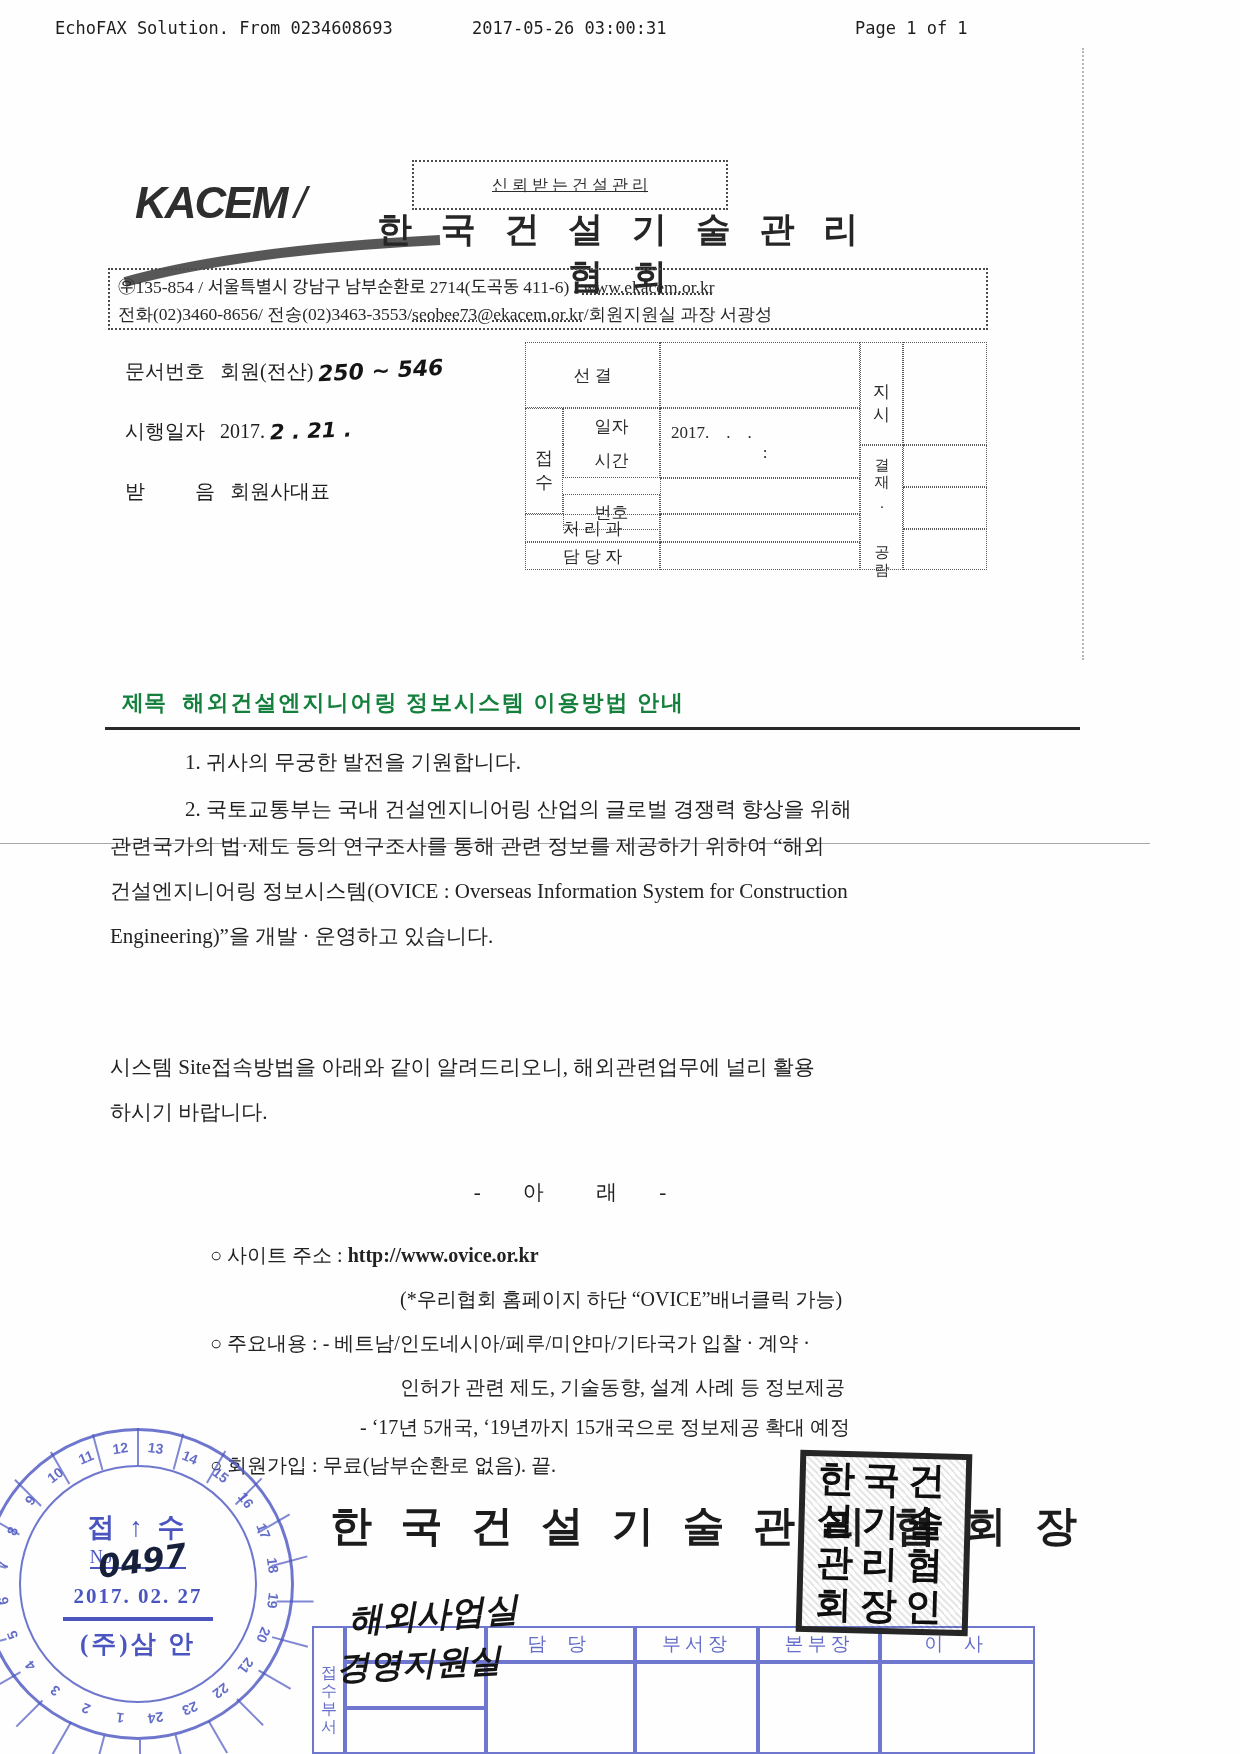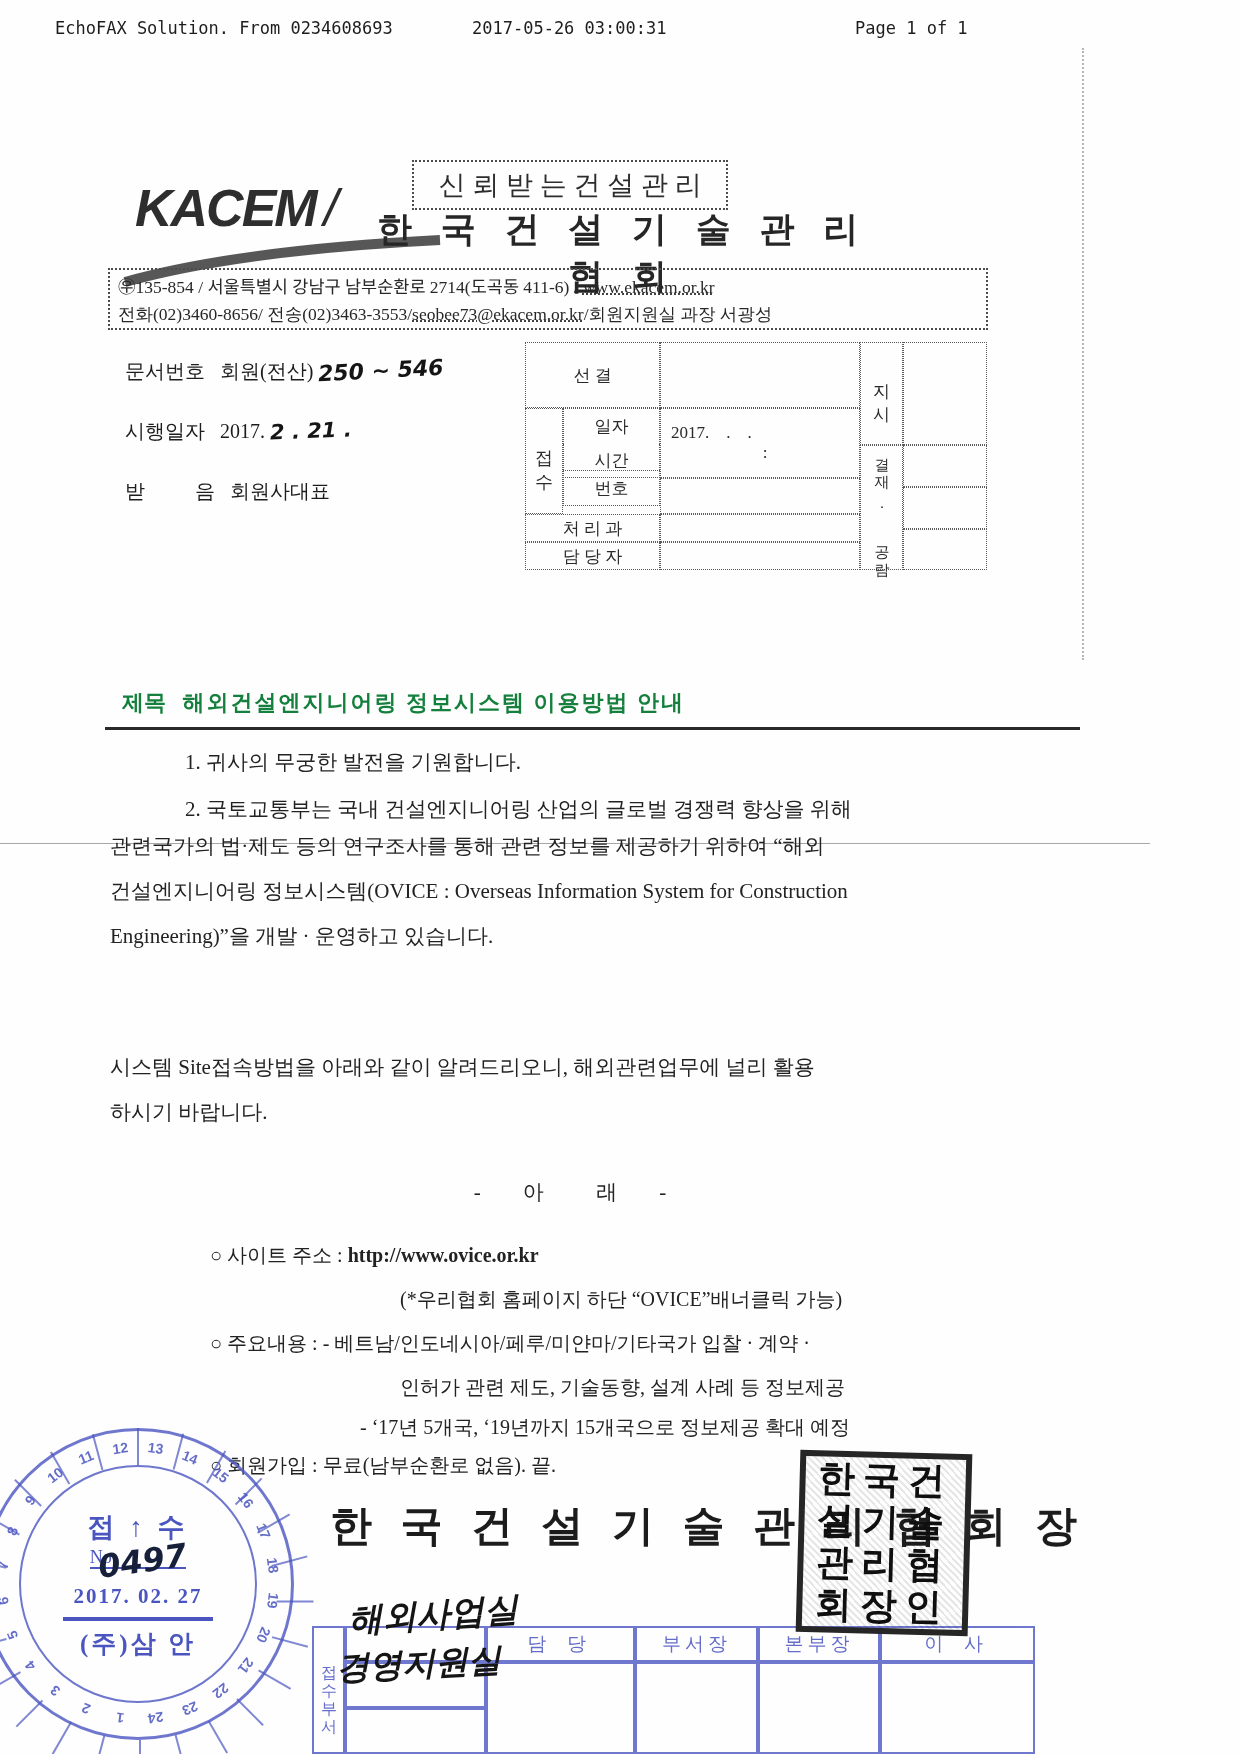--- a/index.html
+++ b/index.html
@@ -36,29 +36,29 @@
 <div class="page">
 
   <div class="abs mono" style="left:55px;top:18px;font-size:17px">EchoFAX Solution. From 0234608693</div>
   <div class="abs mono" style="left:472px;top:18px;font-size:17px">2017-05-26 03:00:31</div>
   <div class="abs mono" style="left:855px;top:18px;font-size:17px">Page 1 of 1</div>
 
   <div class="abs" style="left:1082px;top:48px;height:612px;border-left:2px dotted #9a9a9a;opacity:.7"></div>
 
   <div class="abs" style="left:0;top:843px;width:1150px;border-top:1.5px solid #8a8a8a;opacity:.75"></div>
 
-  <div class="abs" style="left:135px;top:178px;font-size:52px;font-weight:bold;font-style:italic;
+  <div class="abs" style="left:135px;top:178px;font-size:44px;font-weight:bold;font-style:italic;
        font-family:'Liberation Sans',sans-serif;letter-spacing:-2px;color:#2e2e2e;">
     <span>KACEM</span><span style="font-weight:normal;margin-left:8px;">/</span>
   </div>
   <svg class="abs" style="left:120px;top:232px;" width="330" height="60">
     <path d="M5 50 Q 120 18 320 8" stroke="#3a3a3a" stroke-width="10" fill="none" opacity="0.85"></path>
   </svg>
 
-  <div class="abs dotted-box" style="left:412px;top:160px;width:312px;height:46px;display:flex;align-items:center;justify-content:center;font-size:27px;color:#2c2c2c;">
+  <div class="abs dotted-box" style="left:412px;top:160px;width:312px;height:46px;display:flex;align-items:center;justify-content:center;font-size:16px;color:#2c2c2c;text-decoration:underline;">
     <span>신 뢰 받 는   건 설 관 리</span>
   </div>
 
   <div class="abs" style="left:350px;top:206px;width:545px;text-align:center;font-size:35px;font-weight:bold;letter-spacing:10px;color:#262626;">한 국 건 설 기 술 관 리 협 회</div>
 
   <div class="abs dotted-box" style="left:108px;top:268px;width:880px;height:62px;padding:4px 8px;box-sizing:border-box;font-size:17.5px;line-height:27px;color:#272727;white-space:nowrap;">
     <div><span>㉾135-854 / 서울특별시 강남구 남부순환로 2714(도곡동 411-6) / </span><span style="text-decoration:underline dotted">www.ekacem.or.kr</span></div>
     <div><span>전화(02)3460-8656/ 전송(02)3463-3553/</span><span style="text-decoration:underline dotted">seobee73@ekacem.or.kr</span><span>/회원지원실 과장 서광성</span></div>
   </div>
 
@@ -80,21 +80,21 @@
   <div class="abs" style="left:525px;top:342px;width:462px;height:228px;">
     <div class="cell" style="left:0;top:0;width:135px;height:66px">선   결</div>
     <div class="cell" style="left:135px;top:0;width:200px;height:66px"></div>
     <div class="cell vtext" style="left:0;top:66px;width:38px;height:106px;font-size:18px">접수</div>
     <div class="cell" style="left:38px;top:66px;width:97px;height:36px;border-bottom:none">일자</div>
     <div class="cell" style="left:38px;top:102px;width:97px;height:34px;border-top:none">시간</div>
     <div class="cell" style="left:135px;top:66px;width:200px;height:70px;flex-direction:column;align-items:flex-start;padding-left:10px">
       <span style="white-space:pre">2017.    .    .</span>
       <span style="align-self:center">:</span>
     </div>
-    <div class="cell" style="left:38px;top:128px;width:97px;height:36px">번호</div>
+    <div class="cell" style="left:38px;top:152px;width:97px;height:36px">번호</div>
     <div class="cell" style="left:135px;top:136px;width:200px;height:36px"></div>
     <div class="cell" style="left:0;top:172px;width:135px;height:28px">처 리 과</div>
     <div class="cell" style="left:135px;top:172px;width:200px;height:28px"></div>
     <div class="cell" style="left:0;top:200px;width:135px;height:28px">담 당 자</div>
     <div class="cell" style="left:135px;top:200px;width:200px;height:28px"></div>
     <div class="cell vtext" style="left:335px;top:0;width:43px;height:103px;font-size:17px">지시</div>
     <div class="cell vtext" style="left:335px;top:103px;width:43px;height:125px;font-size:15px;letter-spacing:2px">결재 · 공람</div>
     <div class="cell" style="left:378px;top:0;width:84px;height:103px"></div>
     <div class="cell" style="left:378px;top:103px;width:84px;height:42px"></div>
     <div class="cell" style="left:378px;top:145px;width:84px;height:42px"></div>

